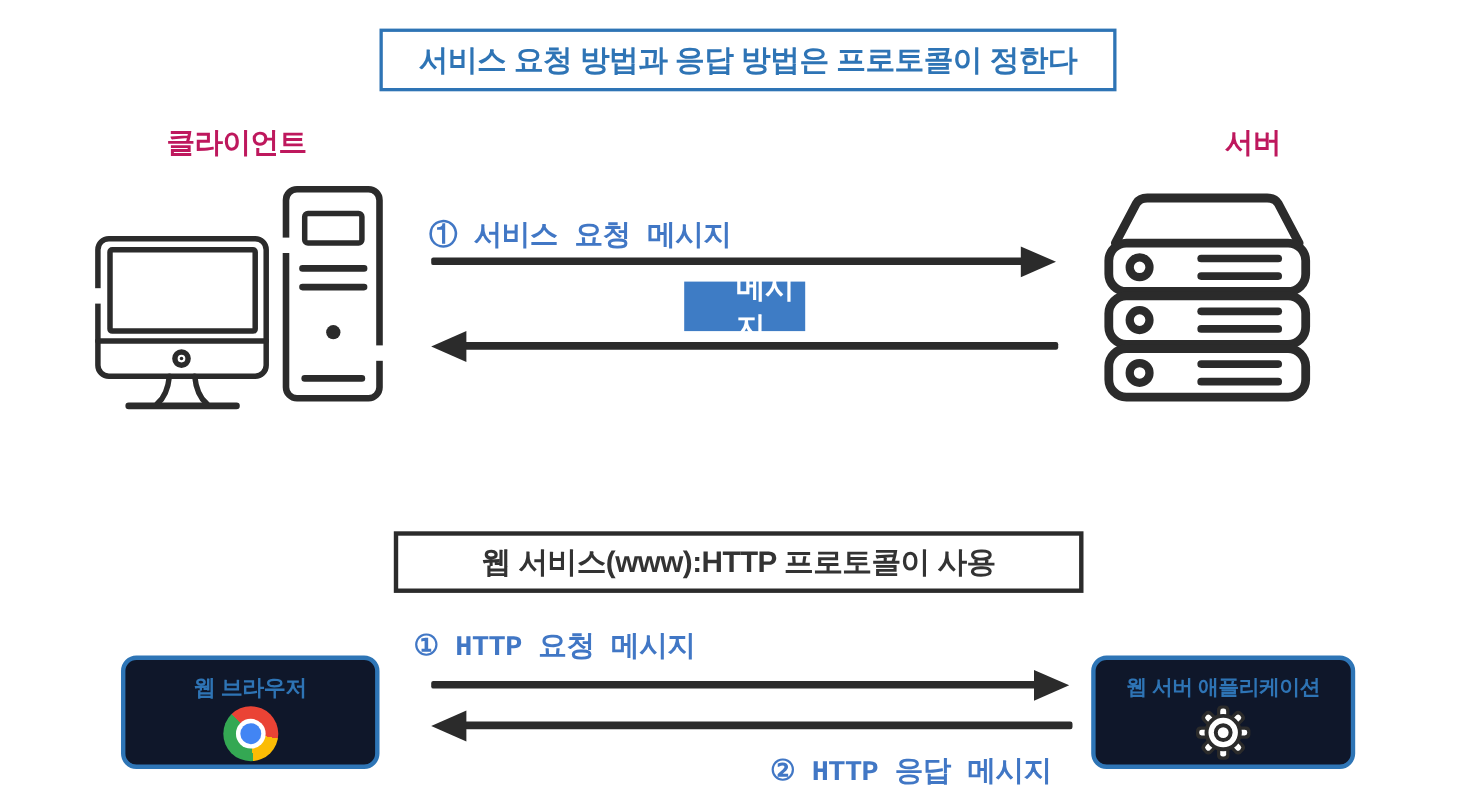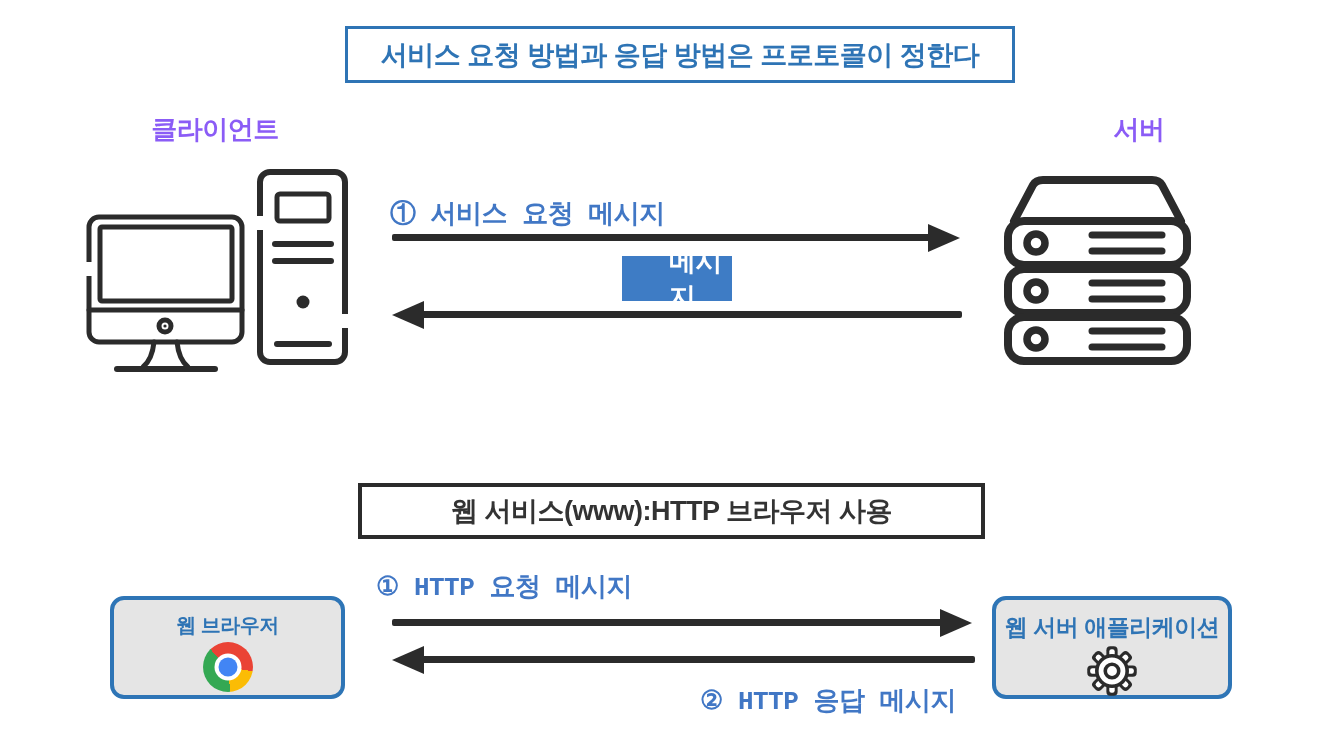--- a/index.html
+++ b/index.html
@@ -16,21 +16,21 @@
   .title-box {
     display:flex; align-items:center; justify-content:center;
     font-weight:700; font-size:27px; letter-spacing:-0.5px;
     background:#ffffff;
   }
   .title-box.blue { border:3px solid #2E74B5; color:#2E74B5; }
   .title-box.dark { border:4px solid #2b2b2b; color:#333333; }
 
   
   .endpoint-label {
-    font-weight:700; font-size:26px; color:#8b5cf6; text-align:center;
+    font-weight:700; font-size:26px; color:#be185d; text-align:center;
     letter-spacing:-0.5px;
   }
 
   
   .flow-label {
     font-weight:700; font-size:26px; color:#4177C5; white-space:nowrap;
     letter-spacing:-0.5px;
     font-family:Liberation Mono, monospace;
   }
 
@@ -51,21 +51,21 @@
 
   
   .badge {
     display:flex; align-items:center; justify-content:center;
     background:#3E7CC5; color:#ffffff; font-weight:700; font-size:27px;
     border-radius:0; letter-spacing:-0.5px;padding-left:47px;
   }
 
   
   .node-box {
-    border:4px solid #2E75B6; border-radius:14px; background:#e5e5e5;
+    border:4px solid #2E75B6; border-radius:14px; background:#0f172a;
     display:flex; flex-direction:column; align-items:center;
     padding-top:12px;
   }
   .node-box .node-label {
     font-weight:700; color:#2E74B5; letter-spacing:-0.5px;
   }
 
   
   .chrome-icon {
     position:relative; width:50px; height:50px; border-radius:50%;
@@ -144,37 +144,37 @@
 
   <div class="abs flow-label" style="left:390px; top:185px;">① 서비스 요청 메시지</div>
 
   <div class="arrow to-right" style="left:392px; top:223px; width:538px;"></div>
 
   <div class="abs badge" style="left:622px; top:245px; width:110px; height:45px;">메시지</div>
 
   <div class="arrow to-left" style="left:422px; top:300px; width:540px;"></div>
 
 
-  <div class="abs title-box dark" style="left:358px; top:472px; width:627px; height:56px;">웹 서비스(www):HTTP 브라우저 사용</div>
+  <div class="abs title-box dark" style="left:358px; top:472px; width:627px; height:56px;">웹 서비스(www):HTTP 프로토콜이 사용</div>
 
   <div class="abs flow-label" style="left:376px; top:558px;">① HTTP 요청 메시지</div>
 
   <div class="arrow to-right" style="left:392px; top:608px; width:550px;"></div>
 
   <div class="arrow to-left" style="left:422px; top:645px; width:553px;"></div>
 
   <div class="abs flow-label" style="left:700px; top:672px;">② HTTP 응답 메시지</div>
 
   <div class="abs node-box" style="left:110px; top:585px; width:235px; height:103px;">
     <div class="node-label" style="font-size:20px;">웹 브라우저</div>
     <div class="chrome-icon"></div>
   </div>
 
   <div class="abs node-box" style="left:992px; top:585px; width:240px; height:103px;">
-    <div class="node-label" style="font-size:23px;text-align:right;">웹 서버 애플리케이션</div>
+    <div class="node-label" style="font-size:19px;text-align:right;">웹 서버 애플리케이션</div>
     <div style="margin-top:1px;">
       <svg width="54" height="54" viewBox="0 0 48 48">
         <g fill="#2b2b2b">
           <rect x="19" y="2" width="10" height="12" rx="3.5"></rect>
           <rect x="19" y="2" width="10" height="12" rx="3.5" transform="rotate(45 24 24)"></rect>
           <rect x="19" y="2" width="10" height="12" rx="3.5" transform="rotate(90 24 24)"></rect>
           <rect x="19" y="2" width="10" height="12" rx="3.5" transform="rotate(135 24 24)"></rect>
           <rect x="19" y="2" width="10" height="12" rx="3.5" transform="rotate(180 24 24)"></rect>
           <rect x="19" y="2" width="10" height="12" rx="3.5" transform="rotate(225 24 24)"></rect>
           <rect x="19" y="2" width="10" height="12" rx="3.5" transform="rotate(270 24 24)"></rect>

